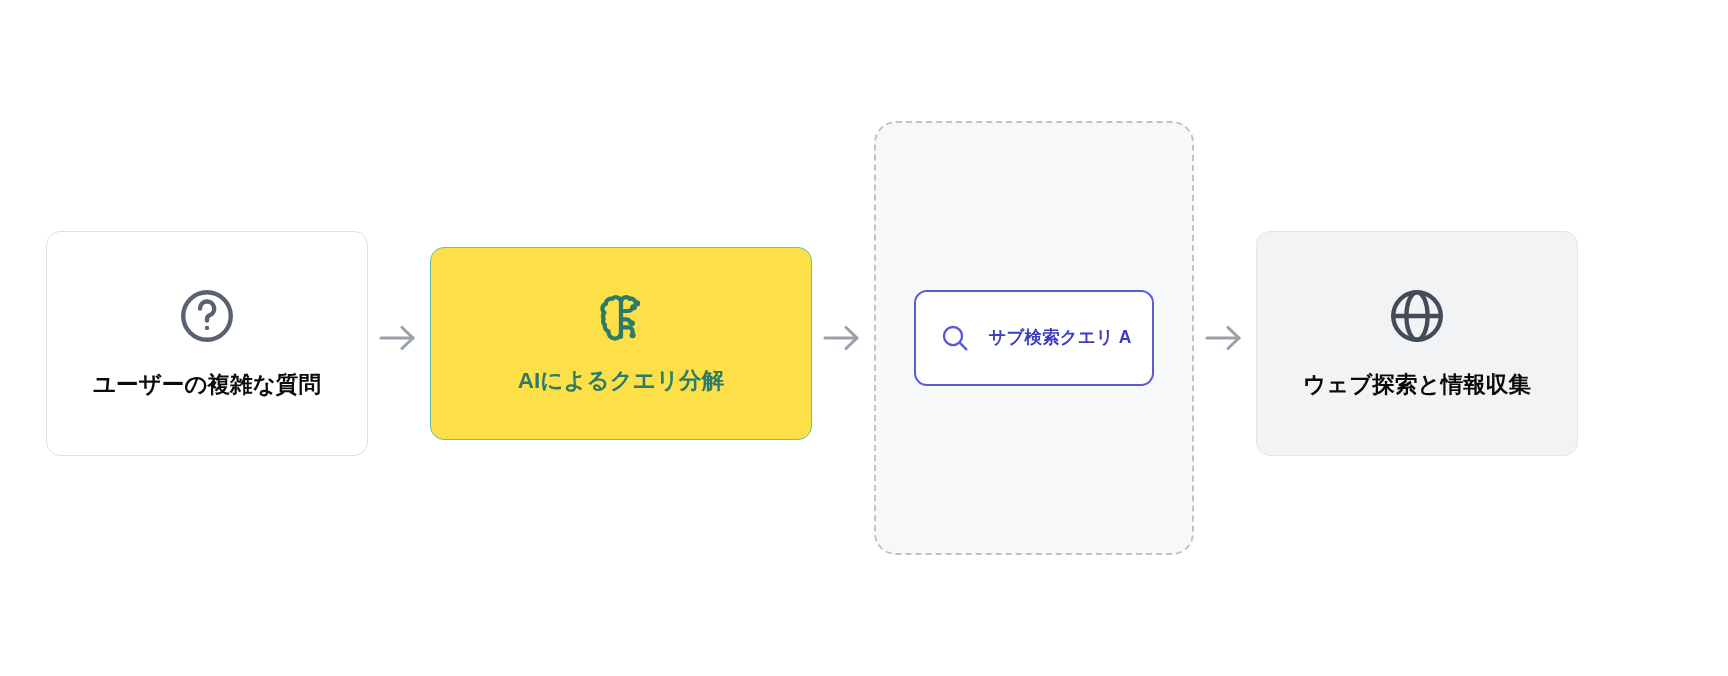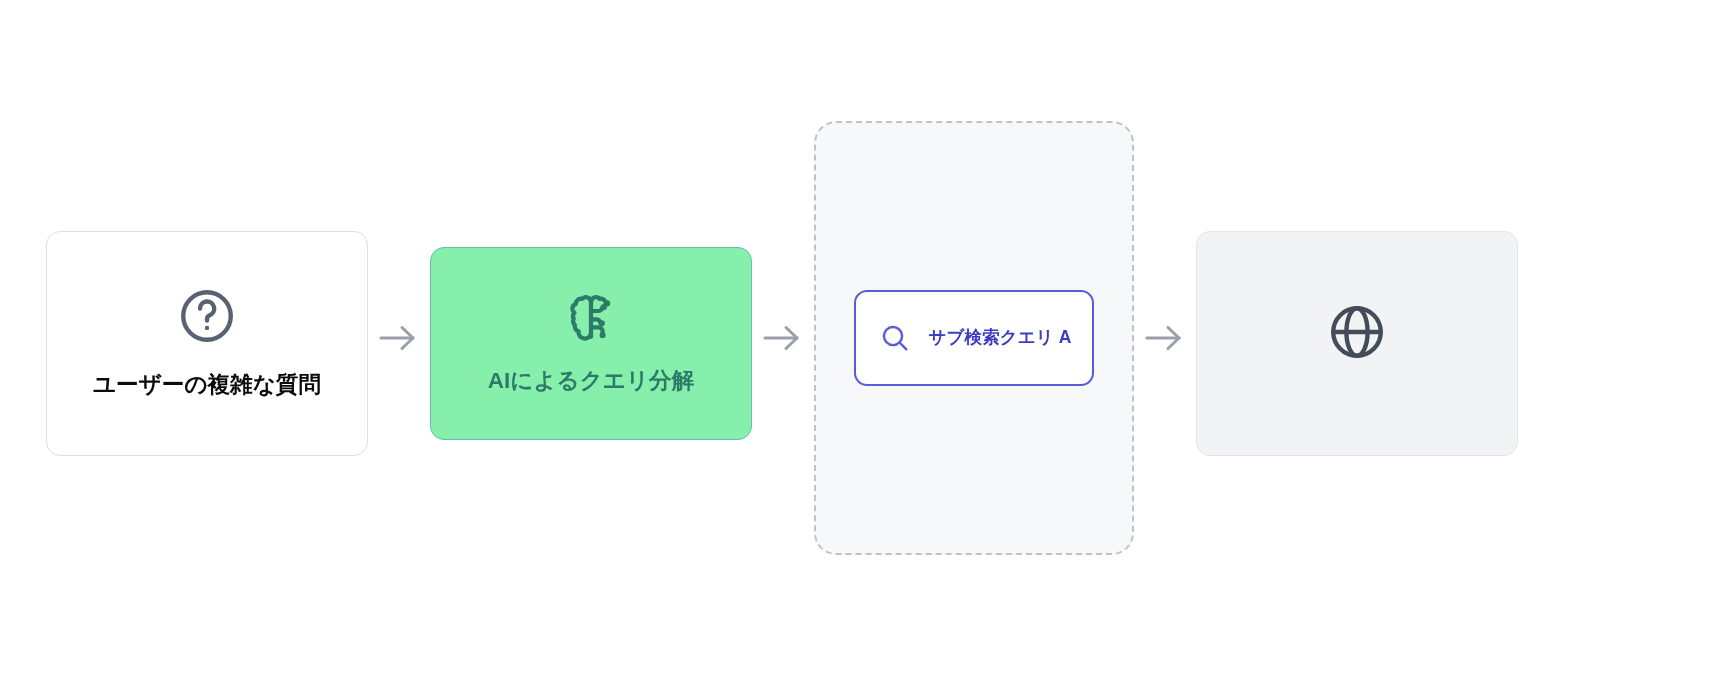--- a/index.html
+++ b/index.html
@@ -52,23 +52,23 @@
 
   
   .card-question {
     background: #FFFFFF;
     border: 1.6px solid #DDDFE3;
   }
   .card-question .node-label { color: #0B0B0C; }
 
   
   .card-ai {
-    background: #86efac;
+    background: #fde047;
     border: 1.8px solid #67BFA6;
-    width: 322px;
+    width: 382px;
     height: 193px;
   }
   .card-ai .node-label { color: #2C7A68; }
   .card-ai .node-icon { margin-bottom: 18px; }
 
   
   .card-web {
     background: #F1F3F5;
     border: 1.6px solid #E2E5E9;
   }
@@ -199,15 +199,16 @@
   </div>
 
   <div class="node-card card-web">
     <span class="node-icon">
       <svg width="62" height="62" viewBox="0 0 24 24" fill="none" stroke="#444C5A" stroke-width="1.7" stroke-linecap="round" stroke-linejoin="round">
         <circle cx="12" cy="12" r="9.2"></circle>
         <line x1="2.8" y1="12" x2="21.2" y2="12"></line>
         <ellipse cx="12" cy="12" rx="4.1" ry="9.2"></ellipse>
       </svg>
     </span>
+    <span class="node-label">ウェブ探索と情報収集</span>
   </div>
 
 </div>
 
 </body></html>

